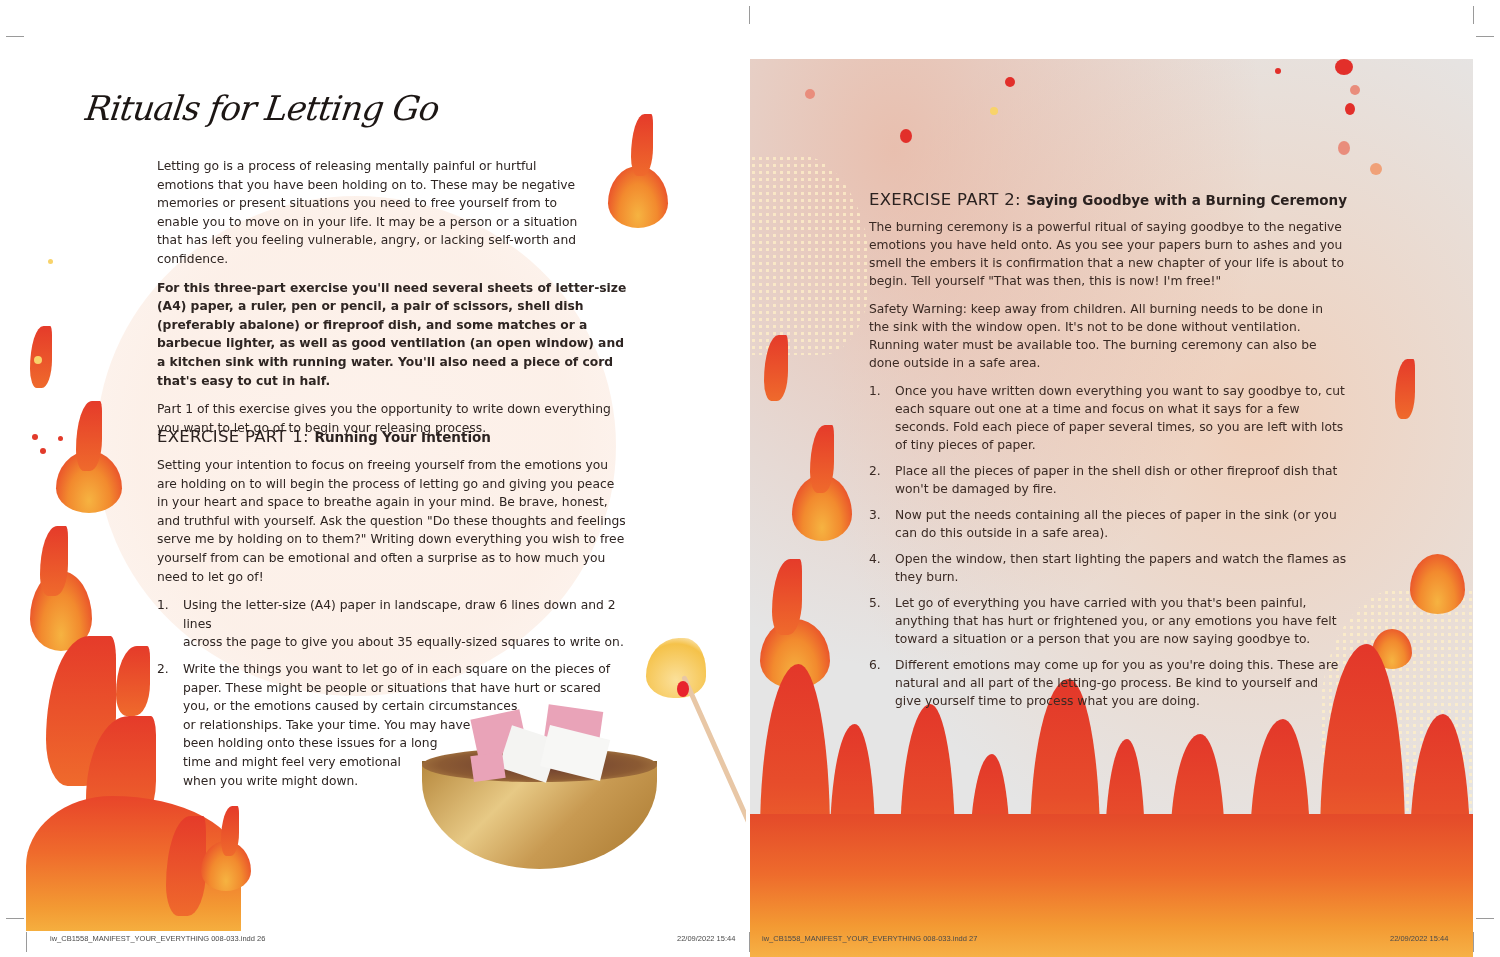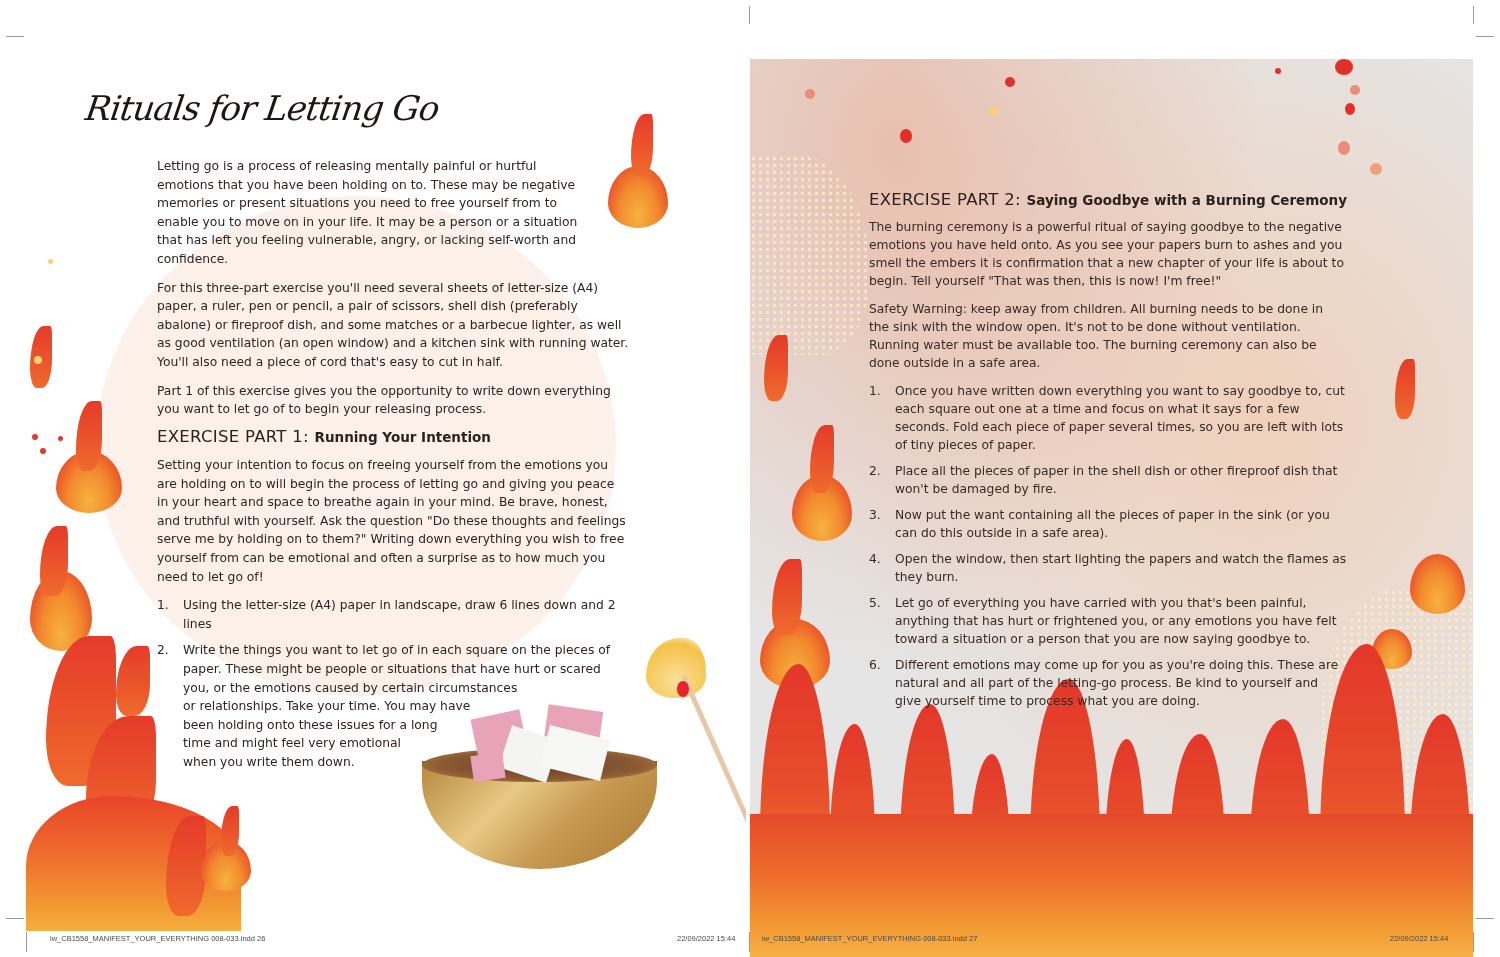--- a/index.html
+++ b/index.html
@@ -151,45 +151,46 @@
     <div class="dot" style="left:8px;top:330px;width:8px;height:8px;background:#f8d36a;"></div>
     <div class="dot" style="left:6px;top:408px;width:6px;height:6px;background:#e23a2a;"></div>
     <div class="dot" style="left:14px;top:422px;width:6px;height:6px;background:#e23a2a;"></div>
     <div class="dot" style="left:32px;top:410px;width:5px;height:5px;background:#e23a2a;"></div>
     <div class="dot" style="left:22px;top:233px;width:5px;height:5px;background:#f8d36a;"></div>
 
     <div class="script-title">Rituals for Letting Go</div>
 
     <div class="text-block" style="left:131px;top:131px;width:440px;">
       <p>Letting go is a process of releasing mentally painful or hurtful emotions that you have been holding on to. These may be negative memories or present situations you need to free yourself from to enable you to move on in your life. It may be a person or a situation that has left you feeling vulnerable, angry, or lacking self-worth and confidence.</p>
-      <p style="width:476px;">For this three-part exercise you'll need several sheets of letter-size (A4) paper, a ruler, pen or pencil, a pair of scissors, shell dish (preferably abalone) or fireproof dish, and some matches or a barbecue lighter, as well as good ventilation (an open window) and a kitchen sink with running water. You'll also need a piece of cord that's easy to cut in half.</p>
+      <p style="width:476px;font-weight:bold;">For this three-part exercise you'll need several sheets of letter-size (A4) paper, a ruler, pen or pencil, a pair of scissors, shell dish (preferably abalone) or fireproof dish, and some matches or a barbecue lighter, as well as good ventilation (an open window) and a kitchen sink with running water. You'll also need a piece of cord that's easy to cut in half.</p>
       <p style="width:476px;">Part 1 of this exercise gives you the opportunity to write down everything you want to let go of to begin your releasing process.</p>
     </div>
 
     <div class="heading" style="left:131px;top:401px;">
       <span>EXERCISE PART 1:</span>
       <b>Running Your Intention</b>
     </div>
 
     <div class="text-block" style="left:131px;top:430px;width:470px;">
       <p>Setting your intention to focus on freeing yourself from the emotions you are holding on to will begin the process of letting go and giving you peace in your heart and space to breathe again in your mind. Be brave, honest, and truthful with yourself. Ask the question "Do these thoughts and feelings serve me by holding on to them?" Writing down everything you wish to free yourself from can be emotional and often a surprise as to how much you need to let go of!</p>
       <ol class="steps">
         <li>
           <span class="num">1.</span>
           <div>Using the letter-size (A4) paper in landscape, draw 6 lines down and 2 lines</div>
+          <div>across the page to give you about 35 equally-sized squares to write on.</div>
         </li>
         <li>
           <span class="num">2.</span>
           <div>Write the things you want to let go of in each square on the pieces of</div>
           <div>paper. These might be people or situations that have hurt or scared</div>
           <div>you, or the emotions caused by certain circumstances</div>
           <div>or relationships. Take your time. You may have</div>
           <div>been holding onto these issues for a long</div>
           <div>time and might feel very emotional</div>
-          <div>when you write them down.</div>
+          <div>when you write might down.</div>
         </li>
       </ol>
     </div>
 
     <div>
       <div class="bowl"></div>
       <div class="bowl-rim"></div>
       <div class="paper" style="left:448px;top:688px;width:50px;height:40px;background:#e9a3b8;transform:rotate(-12deg);"></div>
       <div class="paper" style="left:520px;top:682px;width:55px;height:36px;background:#e9a3b8;transform:rotate(8deg);"></div>
       <div class="paper" style="left:478px;top:706px;width:50px;height:44px;background:#f4f4f2;transform:rotate(18deg);"></div>
@@ -248,21 +249,21 @@
       <span>EXERCISE PART 2:</span>
       <b>Saying Goodbye with a Burning Ceremony</b>
     </div>
 
     <div class="rtext" style="left:119px;top:159px;width:478px;">
       <p>The burning ceremony is a powerful ritual of saying goodbye to the negative emotions you have held onto. As you see your papers burn to ashes and you smell the embers it is confirmation that a new chapter of your life is about to begin. Tell yourself "That was then, this is now! I'm free!"</p>
       <p>Safety Warning: keep away from children. All burning needs to be done in the sink with the window open. It's not to be done without ventilation. Running water must be available too. The burning ceremony can also be done outside in a safe area.</p>
       <ol class="steps">
         <li><span class="num">1.</span><span>Once you have written down everything you want to say goodbye to, cut each square out one at a time and focus on what it says for a few seconds. Fold each piece of paper several times, so you are left with lots of tiny pieces of paper.</span></li>
         <li><span class="num">2.</span><span>Place all the pieces of paper in the shell dish or other fireproof dish that won't be damaged by fire.</span></li>
-        <li><span class="num">3.</span><span>Now put the want containing all the pieces of paper in the sink (or you can do this outside in a safe area).</span></li>
+        <li><span class="num">3.</span><span>Now put the needs containing all the pieces of paper in the sink (or you can do this outside in a safe area).</span></li>
         <li><span class="num">4.</span><span>Open the window, then start lighting the papers and watch the flames as they burn.</span></li>
         <li><span class="num">5.</span><span>Let go of everything you have carried with you that's been painful, anything that has hurt or frightened you, or any emotions you have felt toward a situation or a person that you are now saying goodbye to.</span></li>
         <li><span class="num">6.</span><span>Different emotions may come up for you as you're doing this. These are natural and all part of the letting-go process. Be kind to yourself and give yourself time to process what you are doing.</span></li>
       </ol>
     </div>
   </div>
 
   <div class="footer" style="left:762px;">iw_CB1558_MANIFEST_YOUR_EVERYTHING 008-033.indd   27</div>
   <div class="footer" style="left:1390px;">22/09/2022   15:44</div>
 

